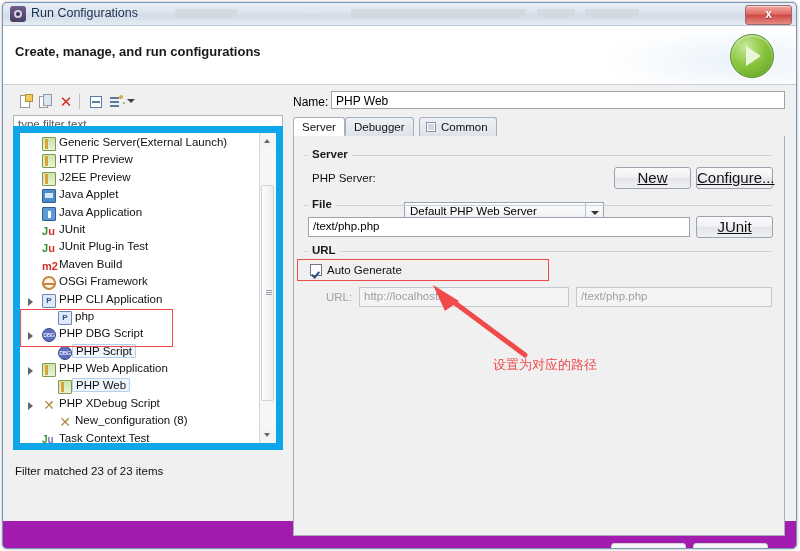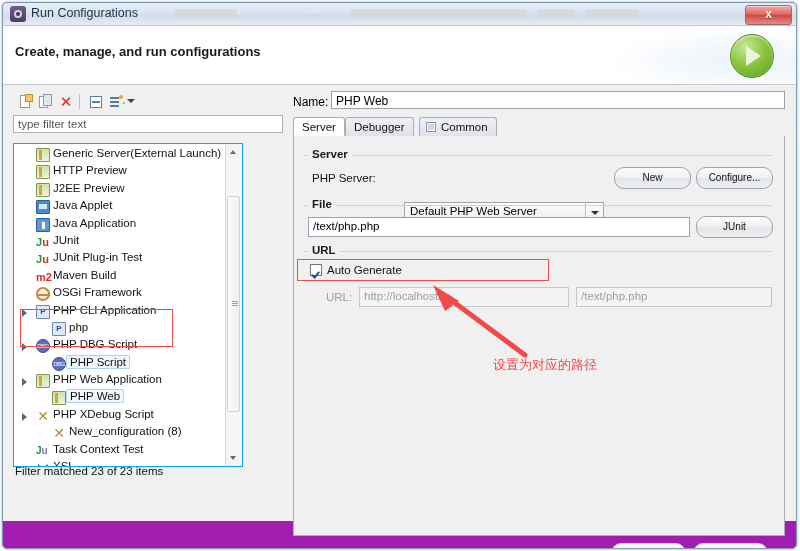--- a/index.html
+++ b/index.html
@@ -68,22 +68,22 @@
      box-shadow:0 4px 0 #5b7a9c,0 8px 0 #5b7a9c;}
   .ic-filt:after{content:"";position:absolute;left:12px;top:2px;width:4px;height:4px;border-radius:50%;
      background:#e0a83c;box-shadow:3px 6px 0 -1px #8fae55;}
   .tarrow{position:absolute;left:114px;top:8px;width:0;height:0;cursor:pointer;
      border-left:4px solid transparent;border-right:4px solid transparent;border-top:4px solid #444;}
 
   .filter-box{position:absolute;left:0;top:24px;width:270px;height:18px;
      background:#fff;border:1px solid #aeb5be;box-sizing:border-box;
      font-size:11.5px;color:#555;padding:2px 0 0 4px;}
 
-  .tree{position:absolute;left:0;top:52px;width:230px;height:324px;
-     background:#fff;border:1px solid #0ea5e9;box-sizing:border-box;overflow:hidden;}
+  .tree{position:absolute;left:0;top:35px;width:270px;height:324px;
+     background:#fff;border:7px solid #0ea5e9;box-sizing:border-box;overflow:hidden;}
   .trow{position:relative;height:17.4px;white-space:nowrap;cursor:pointer;}
   .twist{position:absolute;left:8px;top:6px;width:0;height:0;
      border-top:4px solid transparent;border-bottom:4px solid transparent;border-left:5px solid #5c6670;}
   .tico{position:absolute;top:2px;width:14px;height:14px;}
   .tlabel{position:absolute;top:1px;font-size:11.5px;color:#111;}
   .sel{background:#f0f6fe;border:1px solid #b3d0ec;border-radius:1px;padding:0 3px;top:0;text-align:right;}
 
   
   .icon-server{background:linear-gradient(to bottom,#cfe3a9 0%,#eaf3d8 100%);
      border:1px solid #7c9a4e;box-sizing:border-box;border-radius:1px;}
@@ -147,23 +147,23 @@
   .lbl{position:absolute;font-size:11.5px;color:#111;}
   .lbl.dis{color:#9aa0a8;}
   .txt{position:absolute;background:#fff;border:1px solid #9aa3ae;box-sizing:border-box;
      font-size:11.5px;padding:2px 0 0 4px;height:20px;}
   .txt.dis{background:#f4f4f4;color:#9aa0a8;border-color:#c3c8ce;}
   .combo{position:absolute;height:20px;background:linear-gradient(to bottom,#fdfdfd,#eceef1);
      border:1px solid #9aa3ae;box-sizing:border-box;font-size:11.5px;padding:2px 0 0 5px;cursor:pointer;}
   .combo-arrow{position:absolute;right:0;top:0;width:17px;height:18px;border-left:1px solid #b9bfc6;}
   .combo-arrow:after{content:"";position:absolute;left:5px;top:8px;border-left:4px solid transparent;
      border-right:4px solid transparent;border-top:4px solid #333;}
-  .btn{position:absolute;height:22px;border:1px solid #9aa3ae;box-sizing:border-box;border-radius:10px;
+  .btn{position:absolute;height:22px;border:1px solid #9aa3ae;box-sizing:border-box;border-radius:3px;
      background:linear-gradient(to bottom,#fbfbfb 0%,#f0f1f3 48%,#e3e5e9 52%,#eef0f2 100%);
-     font-size:10px;text-align:center;line-height:20px;cursor:pointer;color:#111;}
+     font-size:15px;text-align:center;line-height:20px;cursor:pointer;color:#111;text-decoration:underline;}
   .btn.dis{color:#a6acb3;background:linear-gradient(to bottom,#f7f7f7,#f0f0f0);border-color:#cfd3d8;}
 
   .cb{position:absolute;width:12px;height:12px;background:#fff;border:1px solid #6d7681;box-sizing:border-box;cursor:pointer;}
   .cb:after{content:"";position:absolute;left:2px;top:5px;width:3px;height:6px;
      border:solid #2a4f7a;border-width:0 2px 2px 0;transform:rotate(40deg);}
 
   
   .redbox{position:absolute;border:1.5px solid #ef4b4b;box-sizing:border-box;pointer-events:none;}
   .ann-text{position:absolute;color:#f04a4a;font-size:13px;
      font-family:"DejaVu Sans","Liberation Sans",sans-serif;white-space:nowrap;}

